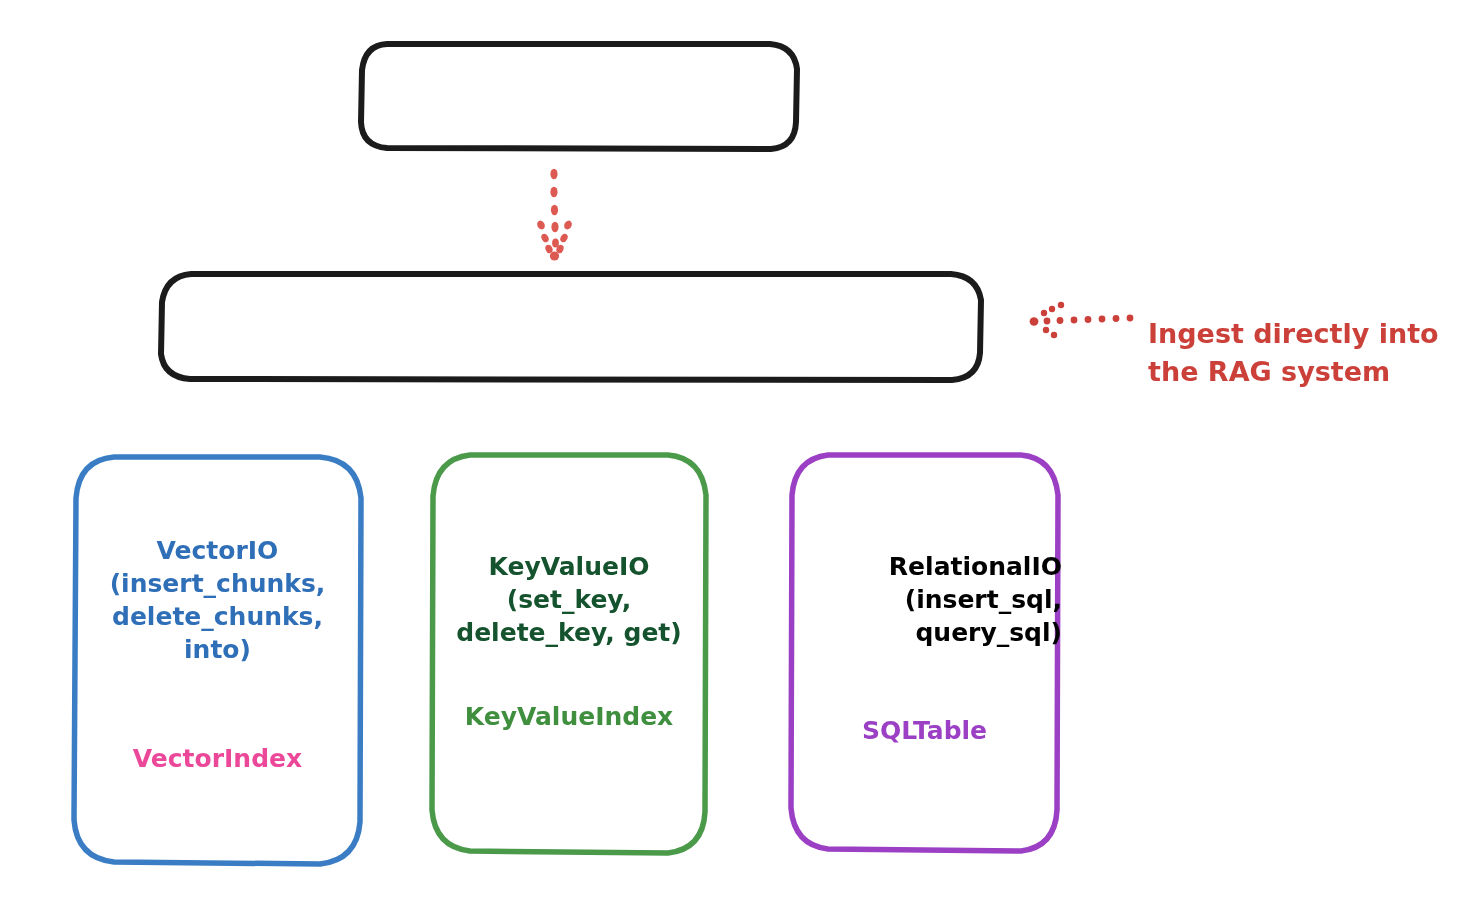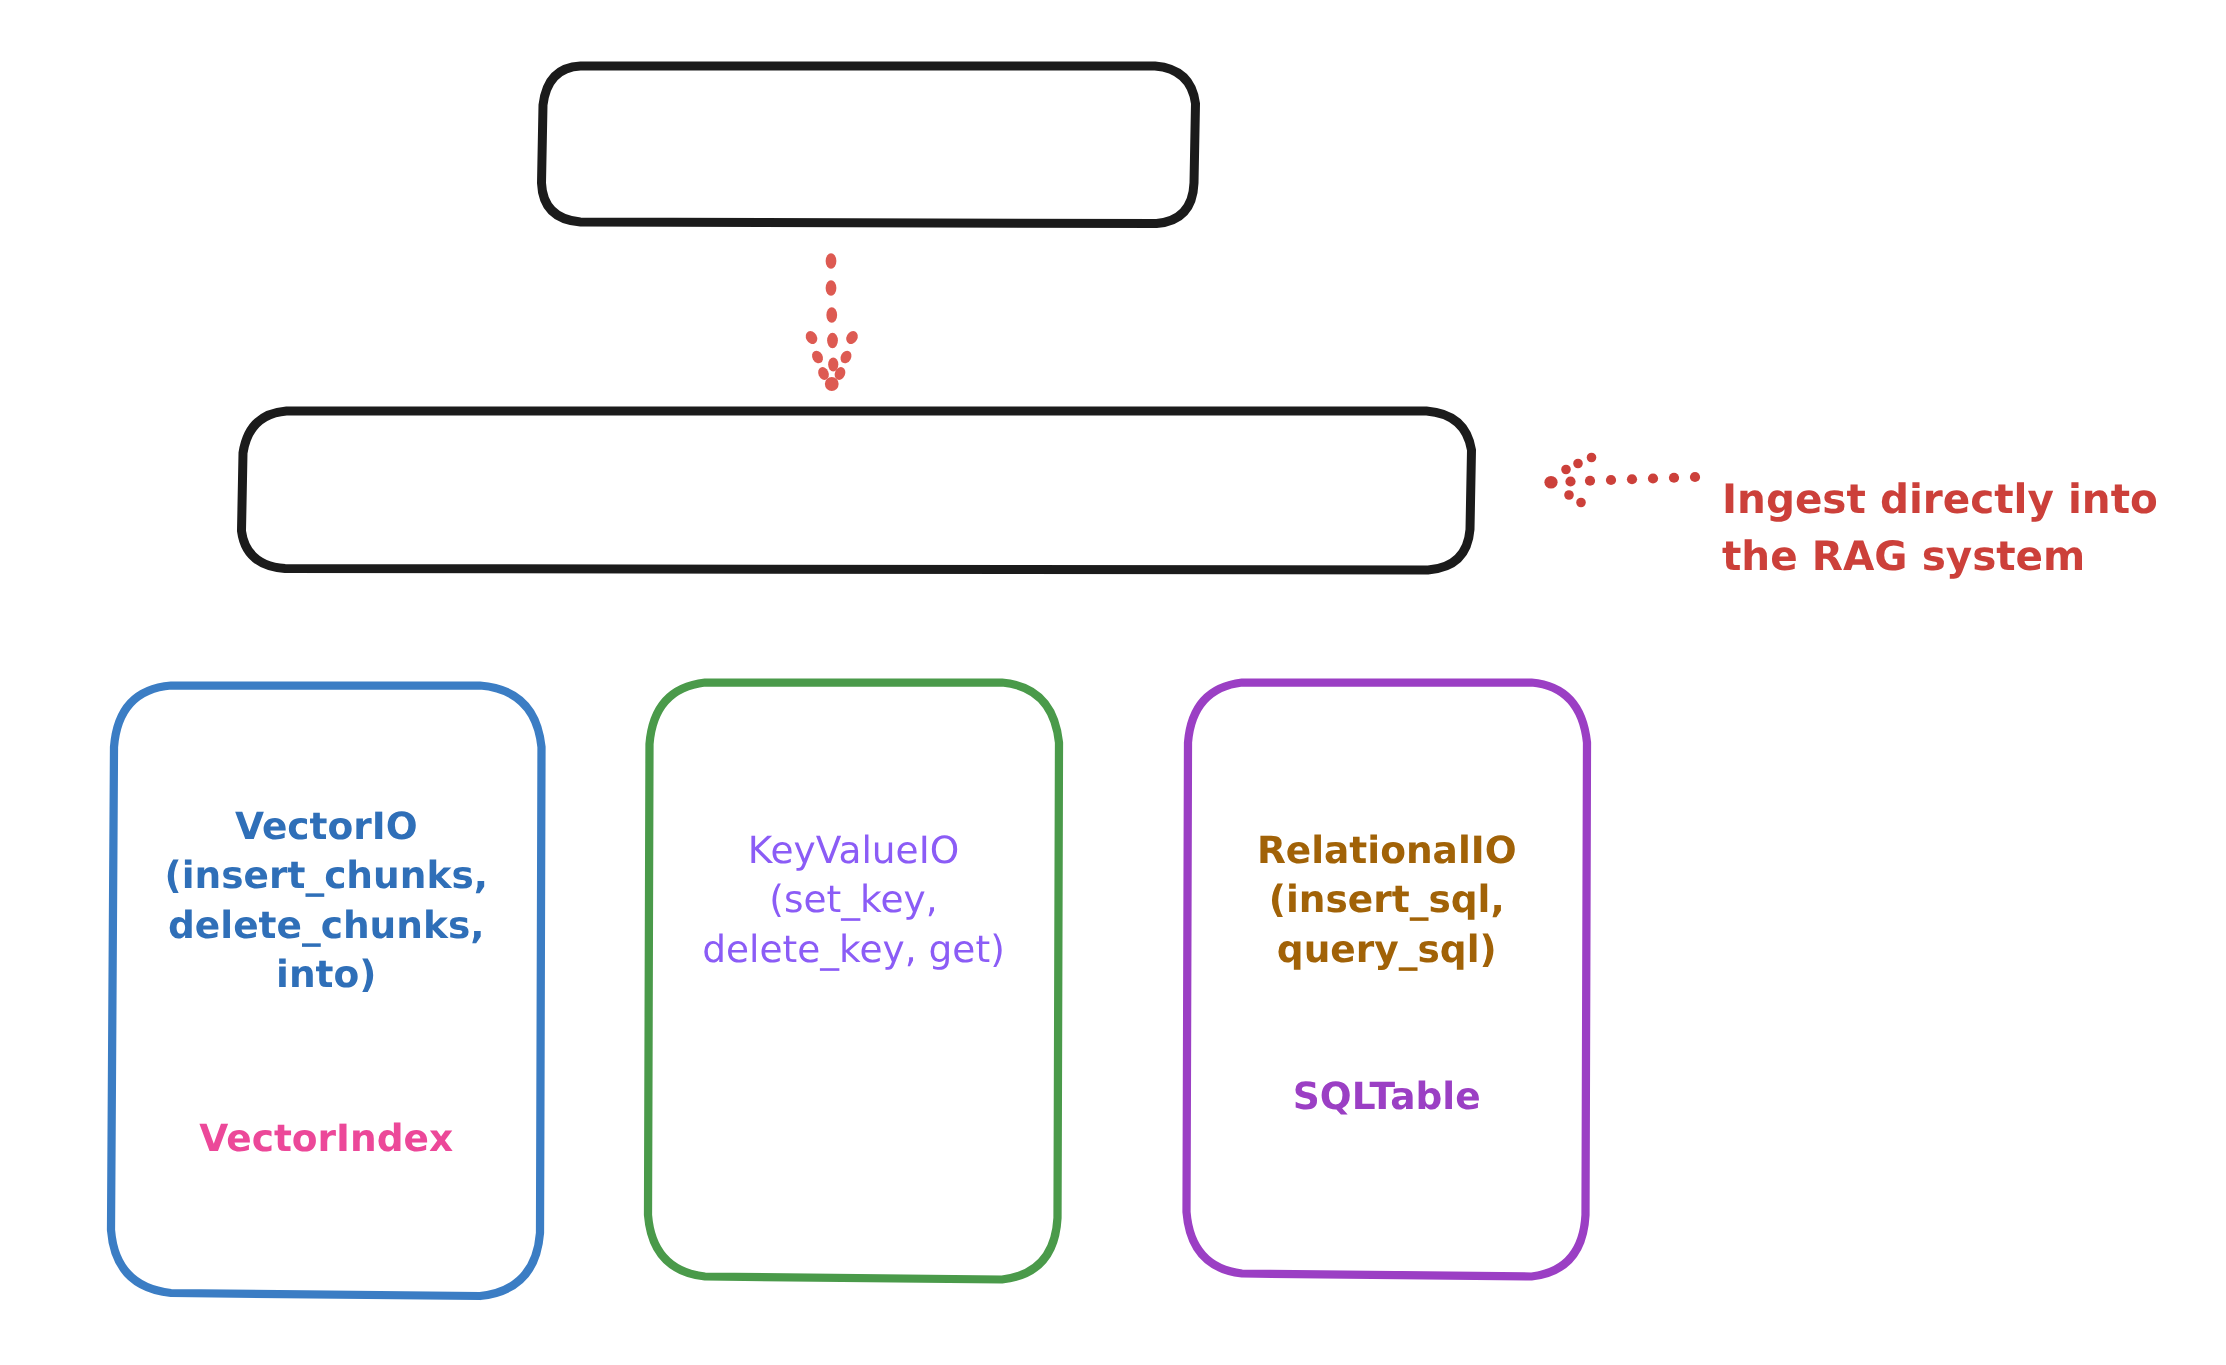--- a/index.html
+++ b/index.html
@@ -118,28 +118,29 @@
 (insert_chunks,
 delete_chunks,
 into)</div>
     <div class="store-index" id="vectorio-index" style="color:#ec4899;font-weight:600;">VectorIndex</div>
   </div>
 
   <div class="node" id="keyvalueio-node">
     <svg class="shape-svg" width="282" height="407" viewBox="0 0 282 407">
       <path d="M42 5 Q8 9 5 46 L4 360 Q7 397 42 401 L240 403 Q275 399 277 362 L278 45 Q274 8 240 5 Z" fill="#ffffff" stroke="#4a9a4a" stroke-width="5.5" stroke-linecap="round" stroke-linejoin="round"></path>
     </svg>
-    <div class="store-text" id="keyvalueio-api" style="color:#8b5cf6;font-weight:400;">KeyValueIO
+    <div class="store-text" id="keyvalueio-api" style="color:#14532d;font-weight:700;">KeyValueIO
 (set_key,
 delete_key, get)</div>
+    <div class="store-index" id="keyvalueio-index" style="color:#3f8f3f;font-weight:600;">KeyValueIndex</div>
   </div>
 
   <div class="node" id="relationalio-node">
     <svg class="shape-svg" width="275" height="405" viewBox="0 0 275 405">
       <path d="M41 5 Q8 9 5 45 L4 358 Q7 395 41 399 L234 401 Q268 397 270 360 L271 45 Q267 8 234 5 Z" fill="#ffffff" stroke="#9b3fc4" stroke-width="5.5" stroke-linecap="round" stroke-linejoin="round"></path>
     </svg>
-    <div class="store-text" id="relationalio-api" style="color:#a16207;font-weight:600;">RelationalIO
+    <div class="store-text" id="relationalio-api" style="color:#000000;font-weight:600;text-align:right;">RelationalIO
 (insert_sql,
 query_sql)</div>
     <div class="store-index" id="relationalio-index" style="color:#9b3fc4;font-weight:600;">SQLTable</div>
   </div>
 
 </div>
 
 </body></html>

